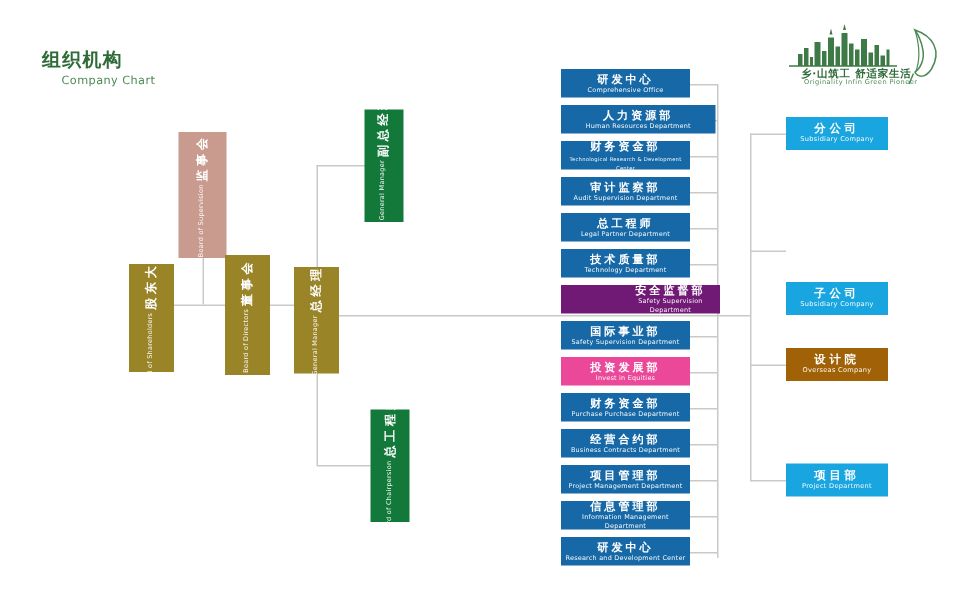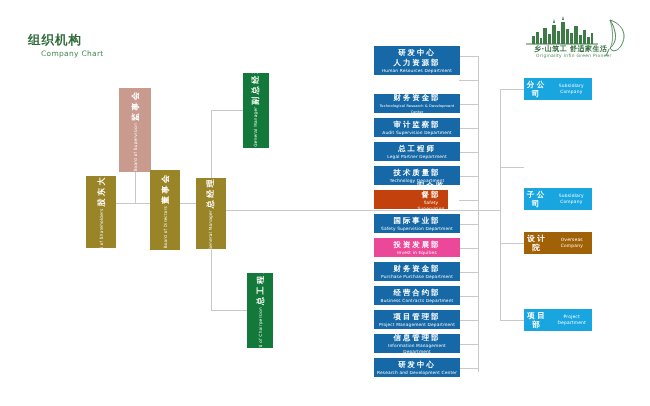--- a/index.html
+++ b/index.html
@@ -65,21 +65,21 @@
   
   .hnode{flex-direction:column;gap:1px;}
   .hnode .h-cn{
     font-size:7.4px;font-weight:bold;letter-spacing:2px;line-height:9px;
   }
   .hnode .h-en{
     font-size:4.3px;letter-spacing:.15px;line-height:6px;opacity:.95;
   }
 
   
-  .rnode{gap:1px;}
+  .rnode{flex-direction:column;gap:1px;}
   .rnode .r-cn{
     font-size:7.6px;font-weight:bold;letter-spacing:2.5px;line-height:9px;
   }
   .rnode .r-en{
     font-size:4.4px;letter-spacing:.2px;line-height:6px;opacity:.95;
   }
 </style>
 </head>
 <body>
 
@@ -196,21 +196,21 @@
       <span class="v-en">Board of Chairpersion</span>
       <span class="v-cn">总工程师</span>
     </div>
   </div>
 
   <div class="node hnode" style="left:374px;top:46px;width:86px;height:19px;background:#1669a6;">
     <span class="h-cn">研发中心</span>
     <span class="h-en">Comprehensive Office</span>
   </div>
 
-  <div class="node hnode" style="left:374px;top:56px;width:86px;height:19px;background:#1669a6;">
+  <div class="node hnode" style="left:374px;top:70px;width:103px;height:19px;background:#1669a6;">
     <span class="h-cn">人力资源部</span>
     <span class="h-en">Human Resources Department</span>
   </div>
 
   <div class="node hnode" style="left:374px;top:94px;width:86px;height:19px;background:#1669a6;">
     <span class="h-cn">财务资金部</span>
     <span class="h-en" style="font-size:3.5px;">Technological Research &amp; Development Center</span>
   </div>
 
   <div class="node hnode" style="left:374px;top:118px;width:86px;height:19px;background:#1669a6;">
@@ -221,21 +221,21 @@
   <div class="node hnode" style="left:374px;top:142px;width:86px;height:19px;background:#1669a6;">
     <span class="h-cn">总工程师</span>
     <span class="h-en">Legal Partner Department</span>
   </div>
 
   <div class="node hnode" style="left:374px;top:166px;width:86px;height:19px;background:#1669a6;">
     <span class="h-cn">技术质量部</span>
     <span class="h-en">Technology Department</span>
   </div>
 
-  <div class="node hnode" style="left:374px;top:190px;width:74px;height:19px;background:#c2410c;padding-left:40px;">
+  <div class="node hnode" style="left:374px;top:190px;width:106px;height:19px;background:#701a75;padding-left:40px;">
     <span class="h-cn">安全监督部</span>
     <span class="h-en">Safety Supervision Department</span>
   </div>
 
   <div class="node hnode" style="left:374px;top:214px;width:86px;height:19px;background:#1669a6;">
     <span class="h-cn">国际事业部</span>
     <span class="h-en">Safety Supervision Department</span>
   </div>
 
   <div class="node hnode" style="left:374px;top:238px;width:86px;height:19px;background:#ec4899;">

